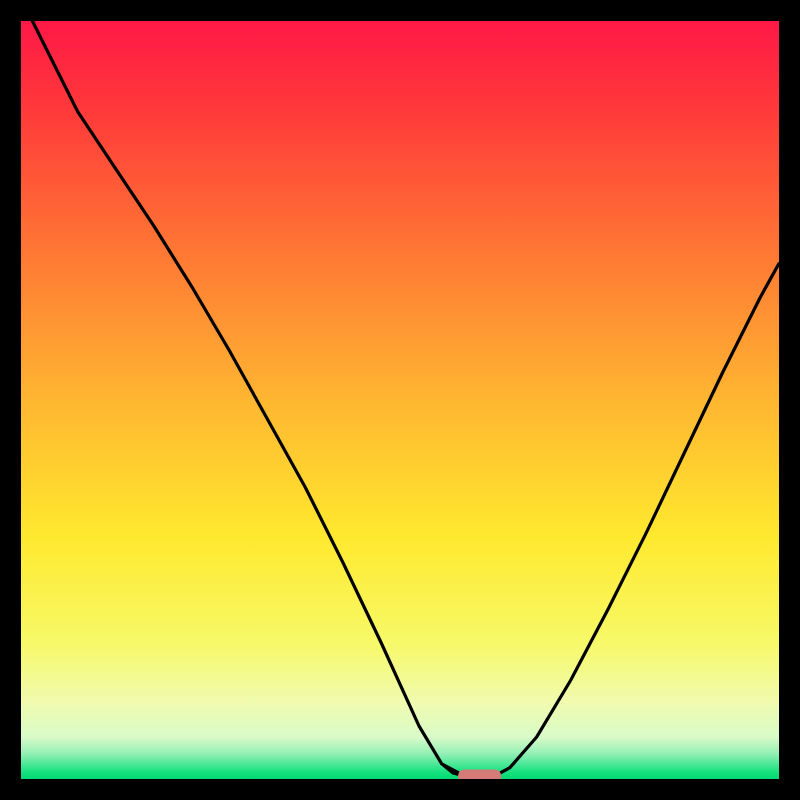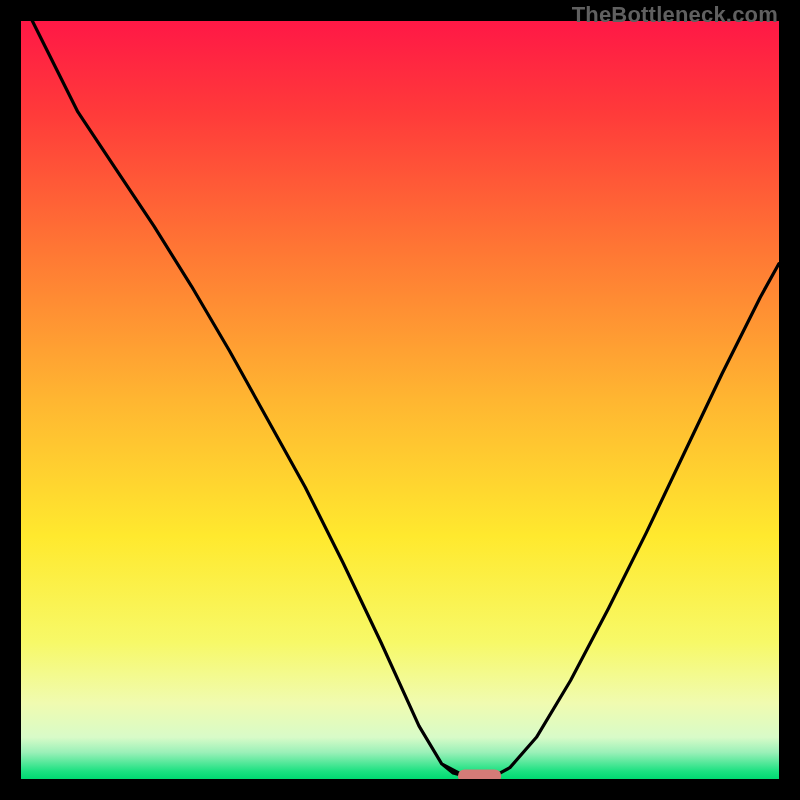--- a/index.html
+++ b/index.html
@@ -54,14 +54,13 @@
           <stop offset="94.50%" stop-color="#d8fbc8"></stop>
           <stop offset="96.50%" stop-color="#9af0b8"></stop>
           <stop offset="99.00%" stop-color="#1be181"></stop>
           <stop offset="100.00%" stop-color="#00d971"></stop>
         </linearGradient>
     </defs>
     <rect x="0" y="0" width="758" height="758" fill="url(#bg-grad)"></rect>
     <path id="curve-path" fill="none" stroke="#000" stroke-width="3.2" stroke-linejoin="round" stroke-linecap="round" d="M0.00 -22.74 L22.74 22.74 L56.85 90.96 L94.75 147.81 L132.65 204.66 L170.55 265.30 L208.45 329.73 L246.35 397.95 L284.25 466.17 L322.15 541.97 L360.05 621.56 L397.95 704.94 L420.69 742.84 L432.06 751.94 L443.43 754.97 L420.69 742.84 L443.43 754.97 L443.43 754.97 L473.75 754.97 L473.75 754.97 L488.91 746.63 L488.91 746.63 L515.44 716.31 L549.55 659.46 L587.45 587.45 L625.35 511.65 L663.25 432.06 L701.15 352.47 L739.05 276.67 L758.00 242.56"></path>
     <line id="marker-line" stroke-linecap="round" x1="443.43" x2="473.75" y1="754.97" y2="754.97" stroke="#d47b77" stroke-width="13"></line>
   </svg>
-  <div class="watermark">TheBottleneck.com</div>
 </div>
 
 </body></html>

